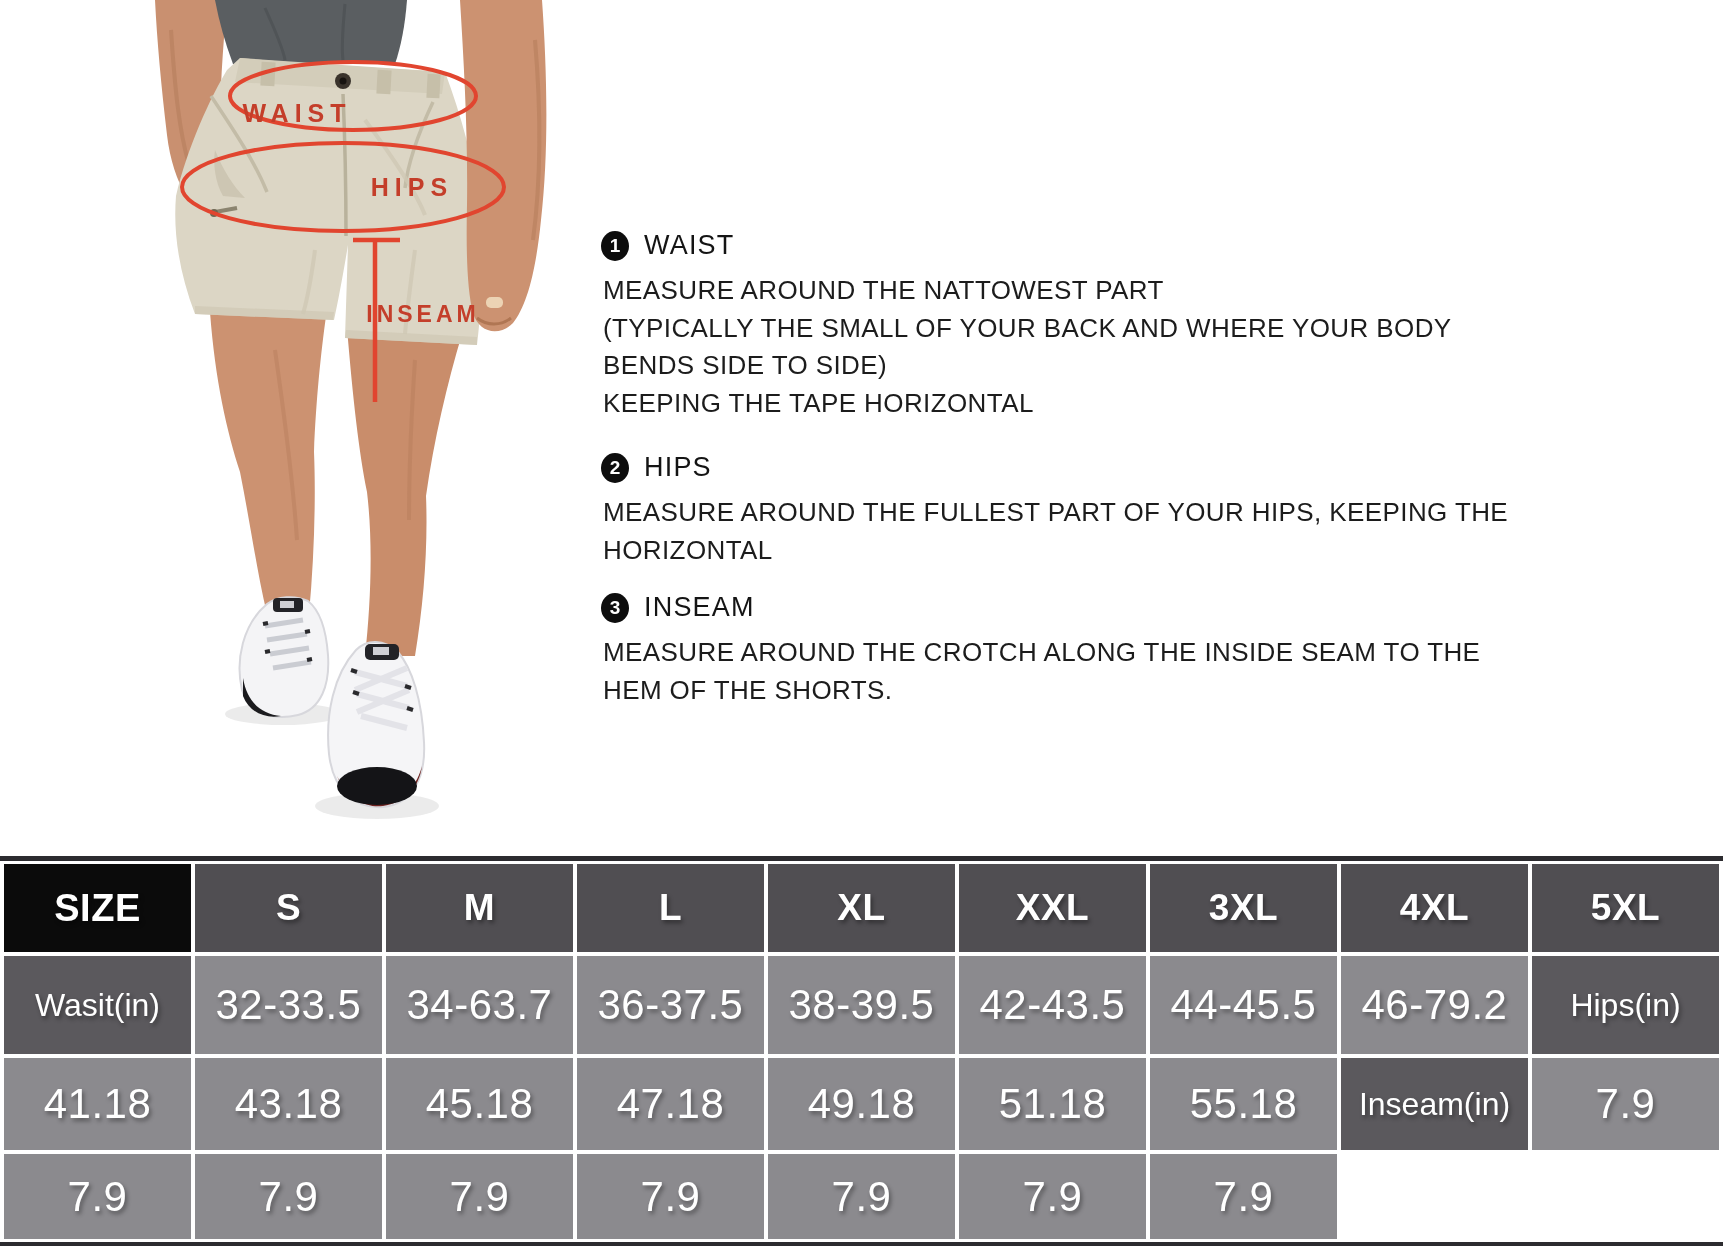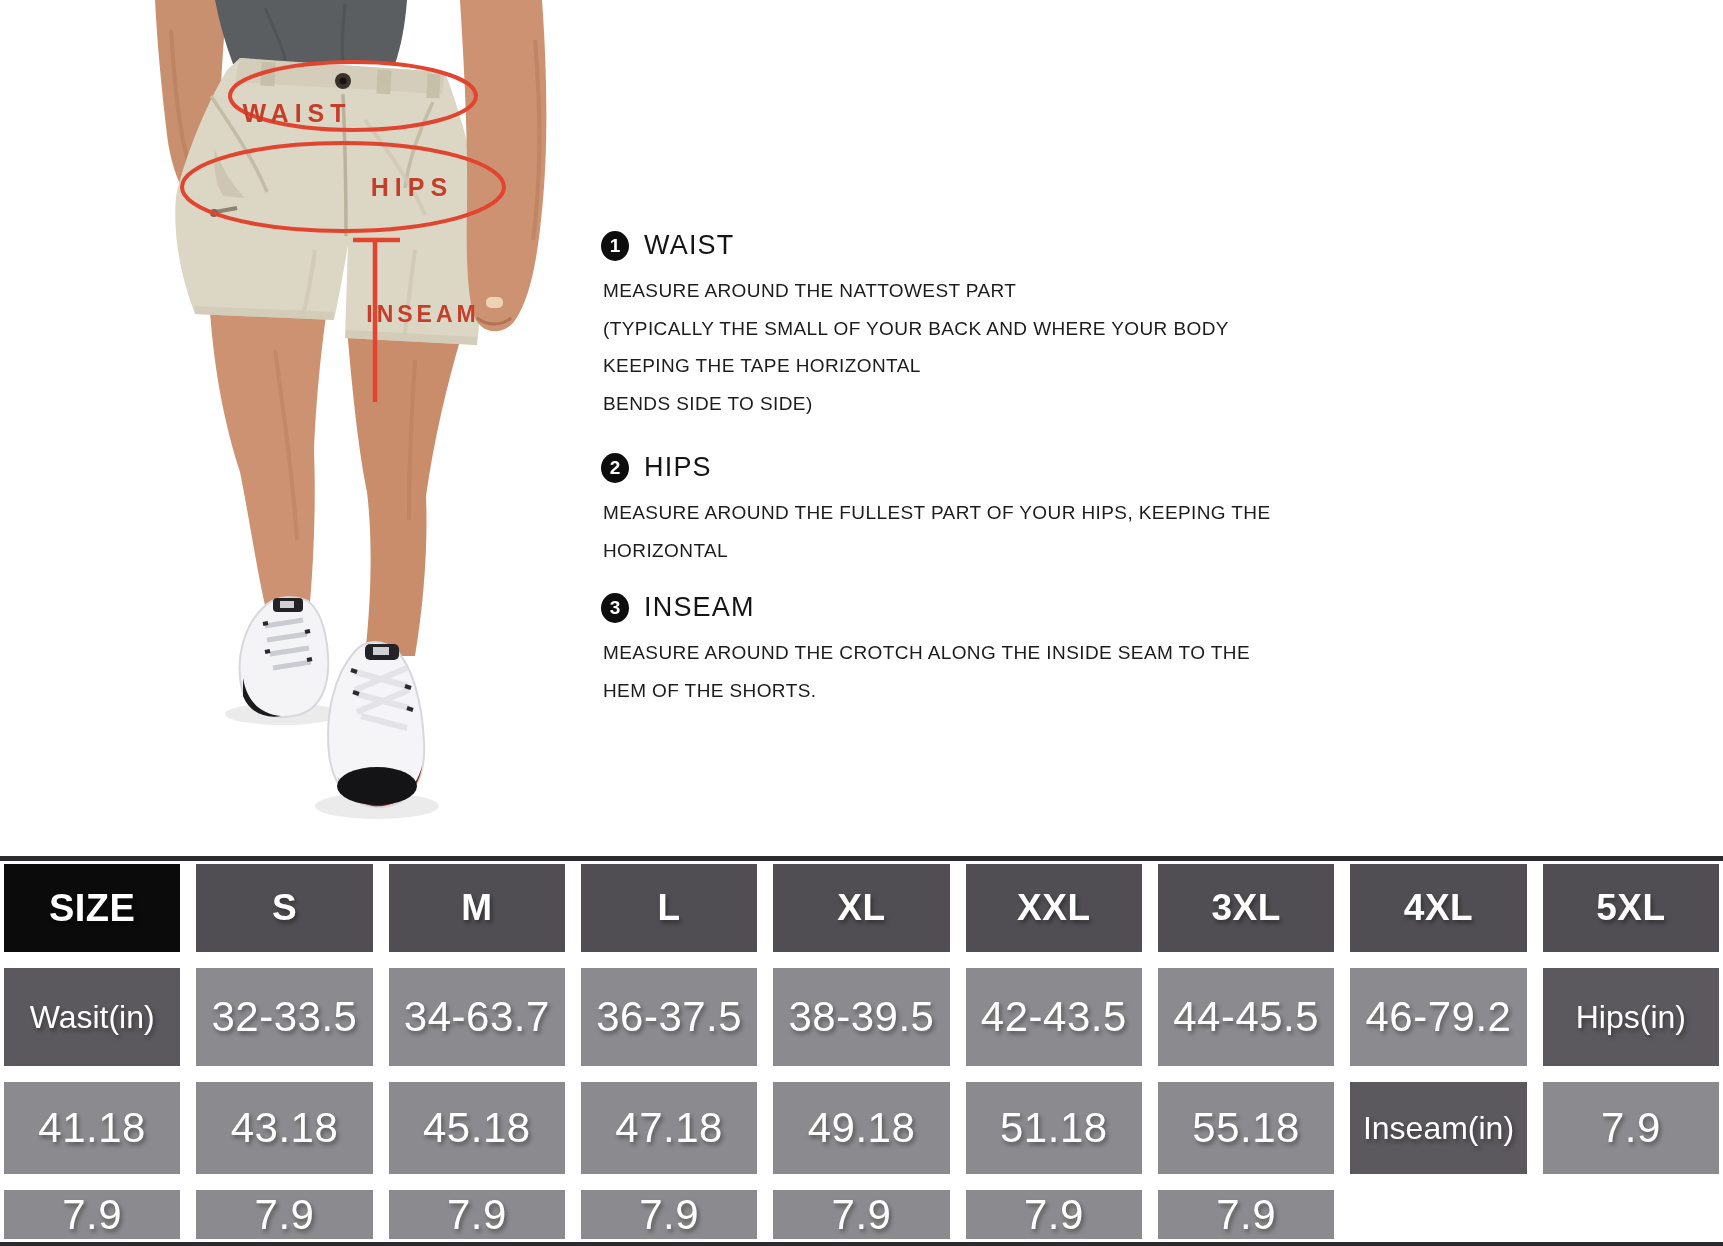--- a/index.html
+++ b/index.html
@@ -16,27 +16,27 @@
   .sec-hips{top:452px;}
   .sec-inseam{top:592px;}
   .sec-head{display:flex;align-items:center;gap:15px;}
   .num-bullet{
     width:28px;height:30px;background:#0d0d0d;border-radius:50%;
     color:#fff;font-weight:bold;font-size:19px;display:flex;align-items:center;justify-content:center;
     flex:0 0 auto;
   }
   .sec-title{font-size:27px;color:#141414;letter-spacing:1.2px;font-weight:400;}
   .sec-body{margin-top:11px;margin-left:2px;}
-  .sec-body .line{font-size:19px;line-height:37.5px;color:#1c1c1c;letter-spacing:0.4px;white-space:nowrap;}
+  .sec-body .line{font-size:26px;line-height:37.5px;color:#1c1c1c;letter-spacing:0.4px;white-space:nowrap;}
   
   .size-table{
     position:absolute;left:0;right:0;top:856px;bottom:0;background:#ffffff;
     border-top:5px solid #2c2b2f;border-bottom:4px solid #2c2b2f;
     padding:3px 4px;box-sizing:border-box;
-    display:grid;grid-template-columns:repeat(9,1fr);grid-template-rows:88px 98px 92px 1fr;gap:16px;
+    display:grid;grid-template-columns:repeat(9,1fr);grid-template-rows:88px 98px 92px 1fr;gap:4px;
   }
   .cell{
     display:flex;align-items:center;justify-content:center;color:#ffffff;
     text-shadow:2px 3px 4px rgba(0,0,0,0.38);
   }
   .cell.th{background:#504e52;font-weight:bold;font-size:37px;letter-spacing:0.5px;}
   .cell.th-size{background:#0b0b0b;font-weight:bold;font-size:38px;}
   .cell.rl{background:#5b595d;font-weight:400;font-size:32px;text-align:right;}
   .cell.td{background:#8b8a8e;font-weight:400;font-size:42px;letter-spacing:0.5px;}
 </style>
@@ -124,22 +124,22 @@
   <div class="instructions">
 
     <div class="section sec-waist">
       <div class="sec-head">
         <div class="num-bullet">1</div>
         <div class="sec-title">WAIST</div>
       </div>
       <div class="sec-body">
         <div class="line">MEASURE AROUND THE NATTOWEST PART</div>
         <div class="line">(TYPICALLY THE SMALL OF YOUR BACK AND WHERE YOUR BODY</div>
+        <div class="line">BENDS SIDE TO SIDE)</div>
         <div class="line">KEEPING THE TAPE HORIZONTAL</div>
-        <div class="line">BENDS SIDE TO SIDE)</div>
       </div>
     </div>
 
     <div class="section sec-hips">
       <div class="sec-head">
         <div class="num-bullet">2</div>
         <div class="sec-title">HIPS</div>
       </div>
       <div class="sec-body">
         <div class="line">MEASURE AROUND THE FULLEST PART OF YOUR HIPS, KEEPING THE</div>

